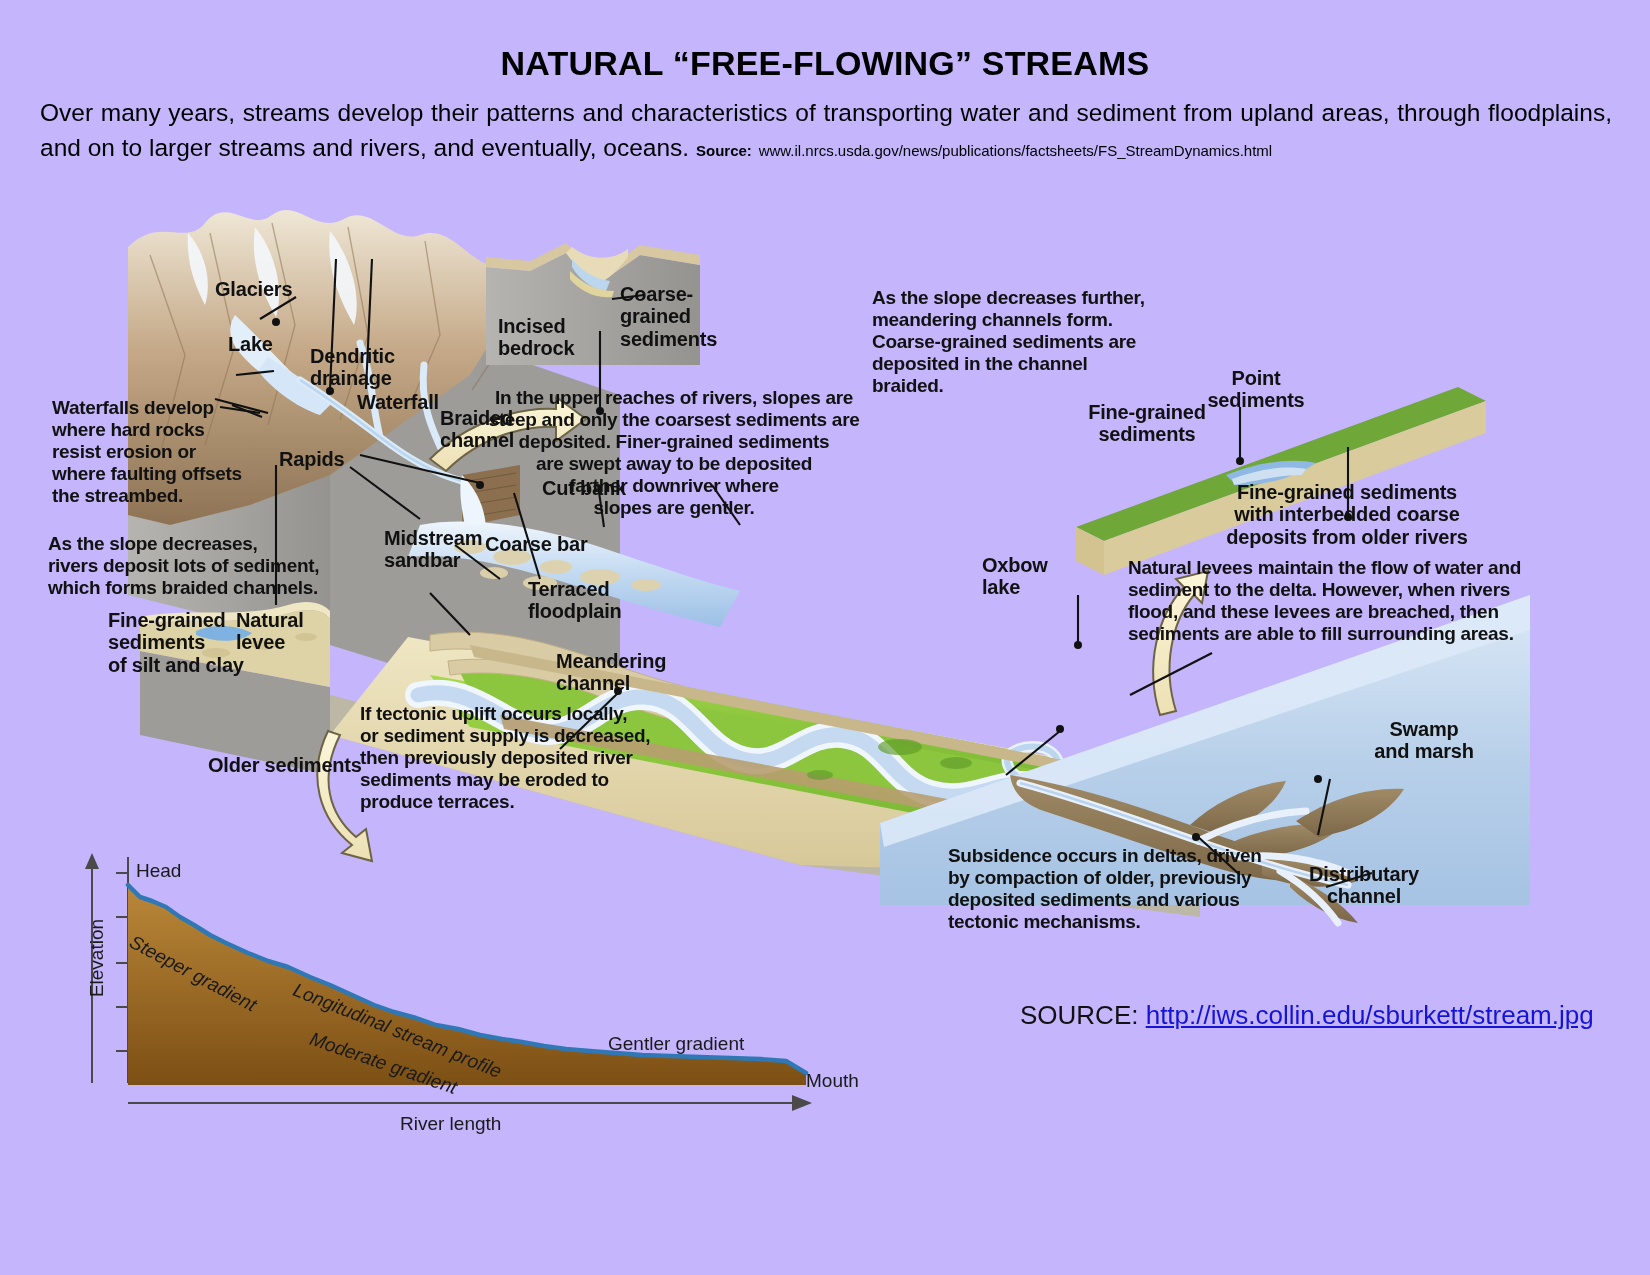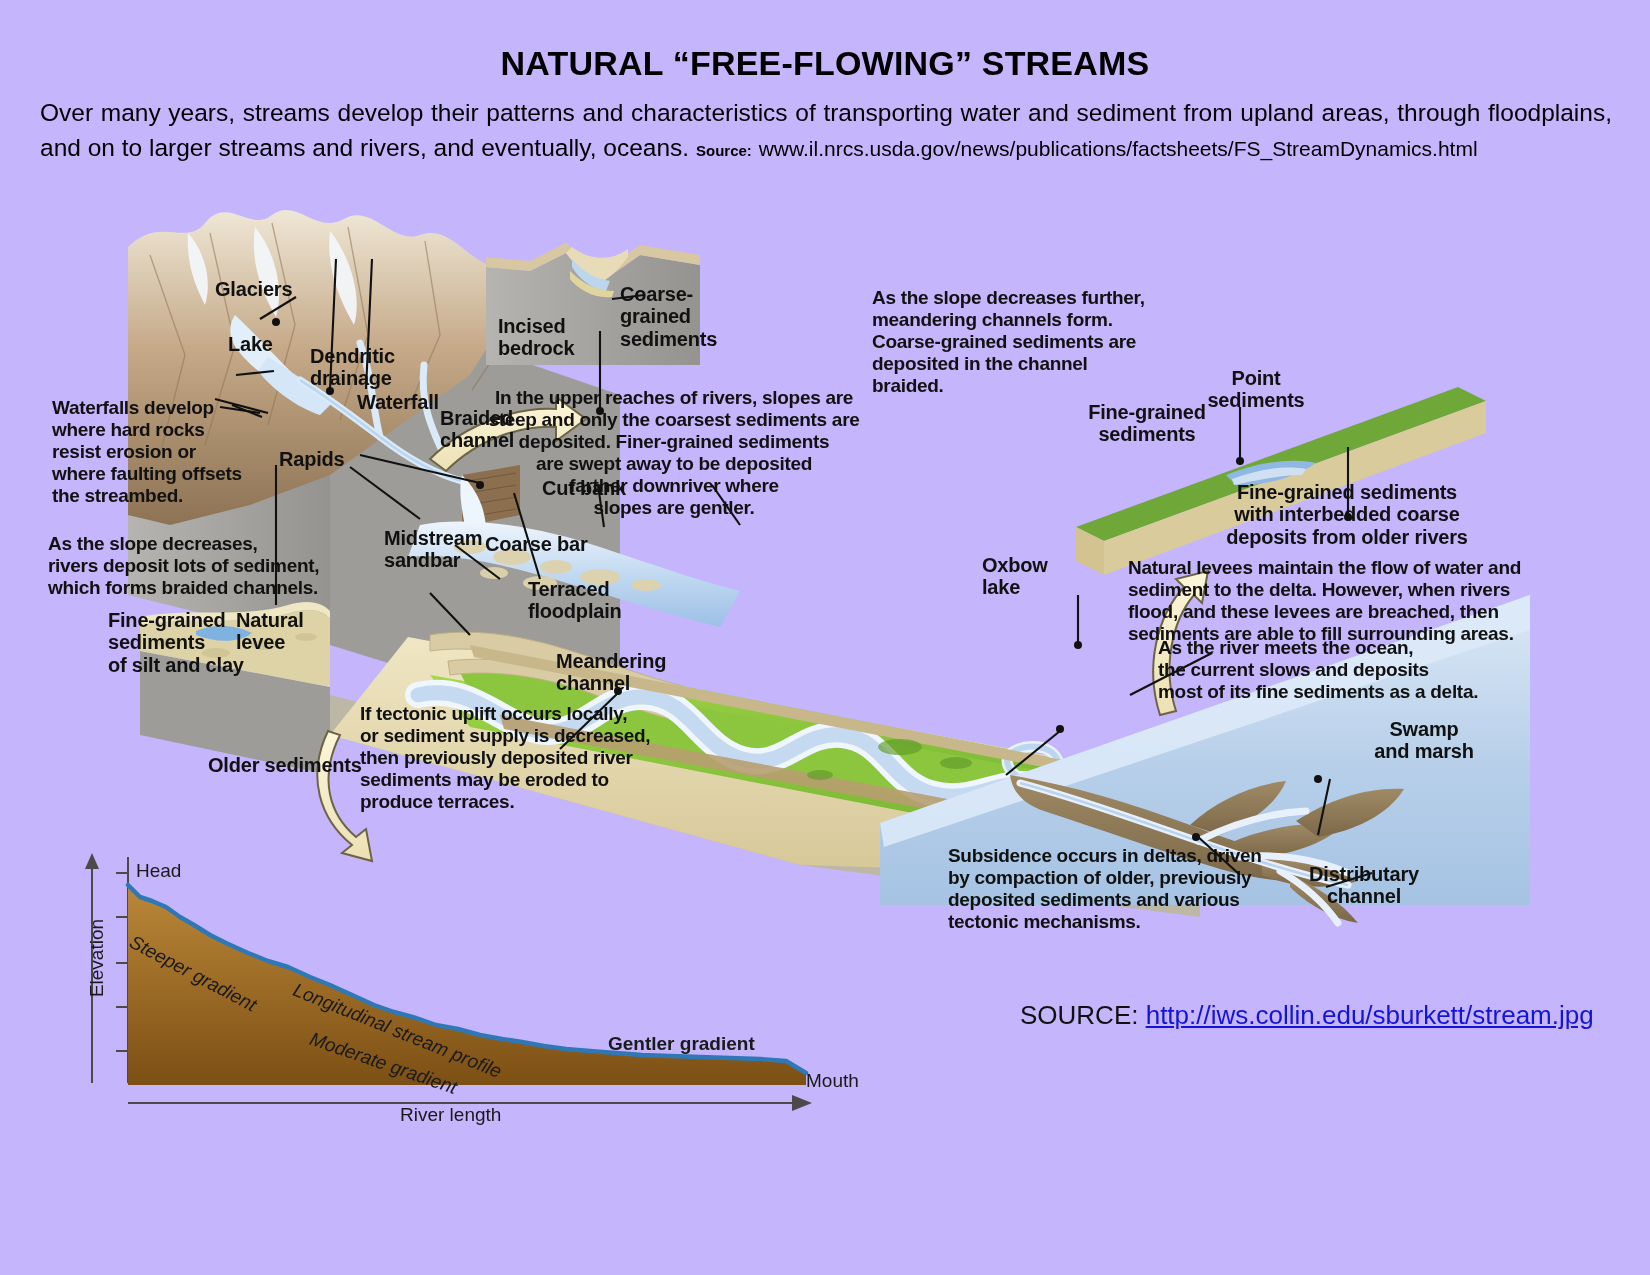--- a/index.html
+++ b/index.html
@@ -28,21 +28,21 @@
   }
   #intro {
     position: absolute;
     top: 96px; left: 40px; width: 1572px;
     font-size: 24.5px;
     line-height: 1.42;
     color: #000;
     text-align: justify;
   }
   #intro .src-label { font-size: 15px; font-weight: bold; }
-  #intro .src-url   { font-size: 21px; font-weight: normal; }
+  #intro .src-url   { font-size: 15px; font-weight: normal; }
 
   
   #illo {
     position: absolute;
     top: 175px; left: 0;
     width: 1650px; height: 790px;
   }
   #illo svg { display: block; }
 
   
@@ -434,23 +434,20 @@
 deposits from older rivers</div>
 
     <div class="anno lbl" style="left:982px; top:379px;">Oxbow
 lake</div>
 
     <div class="anno para" style="left:1128px; top:382px;">Natural levees maintain the flow of water and
 sediment to the delta. However, when rivers
 flood, and these levees are breached, then
 sediments are able to fill surrounding areas.</div>
 
-    <div class="anno para" style="left:1158px; top:462px;">As the river meets the ocean,
-the current slows and deposits
-most of its fine sediments as a delta.</div>
 
     <div class="anno lbl center" style="left:1348px; top:543px; width:152px;">Swamp
 and marsh</div>
 
     <div class="anno lbl center" style="left:1284px; top:688px; width:160px;">Distributary
 channel</div>
 
     <div class="anno para" style="left:948px; top:670px;">Subsidence occurs in deltas, driven
 by compaction of older, previously
 deposited sediments and various
@@ -498,28 +495,28 @@
       </g>
     </svg>
 
     
     <div class="chart-txt" style="left:-12px; top:112px; transform:rotate(-90deg); transform-origin:center;">Elevation</div>
 
     <div class="chart-txt" style="left:66px; top:25px;">Head</div>
 
     <div class="chart-txt" style="left:736px; top:235px;">Mouth</div>
 
-    <div class="chart-txt" style="left:330px; top:269px;">River length</div>
+    <div class="chart-txt" style="left:330px; top:278px;">River length</div>
 
     <div class="chart-txt" style="left:66px; top:96px; transform:rotate(28deg); transform-origin:left top; font-style:italic;">Steeper gradient</div>
 
     <div class="chart-txt" style="left:228px; top:144px; transform:rotate(22deg); transform-origin:left top; font-style:italic;">Longitudinal stream profile</div>
 
     <div class="chart-txt" style="left:244px; top:193px; transform:rotate(19deg); transform-origin:left top; font-style:italic;">Moderate gradient</div>
 
-    <div class="chart-txt" style="left:538px; top:198px;font-weight:bold;">Gentler gradient</div>
+    <div class="chart-txt" style="left:538px; top:198px;">Gentler gradient</div>
   </div>
 
   <div id="source-line">
     <span>SOURCE: </span><span class="link">http://iws.collin.edu/sburkett/stream.jpg</span>
   </div>
 
 </div>
 
 </body></html>

